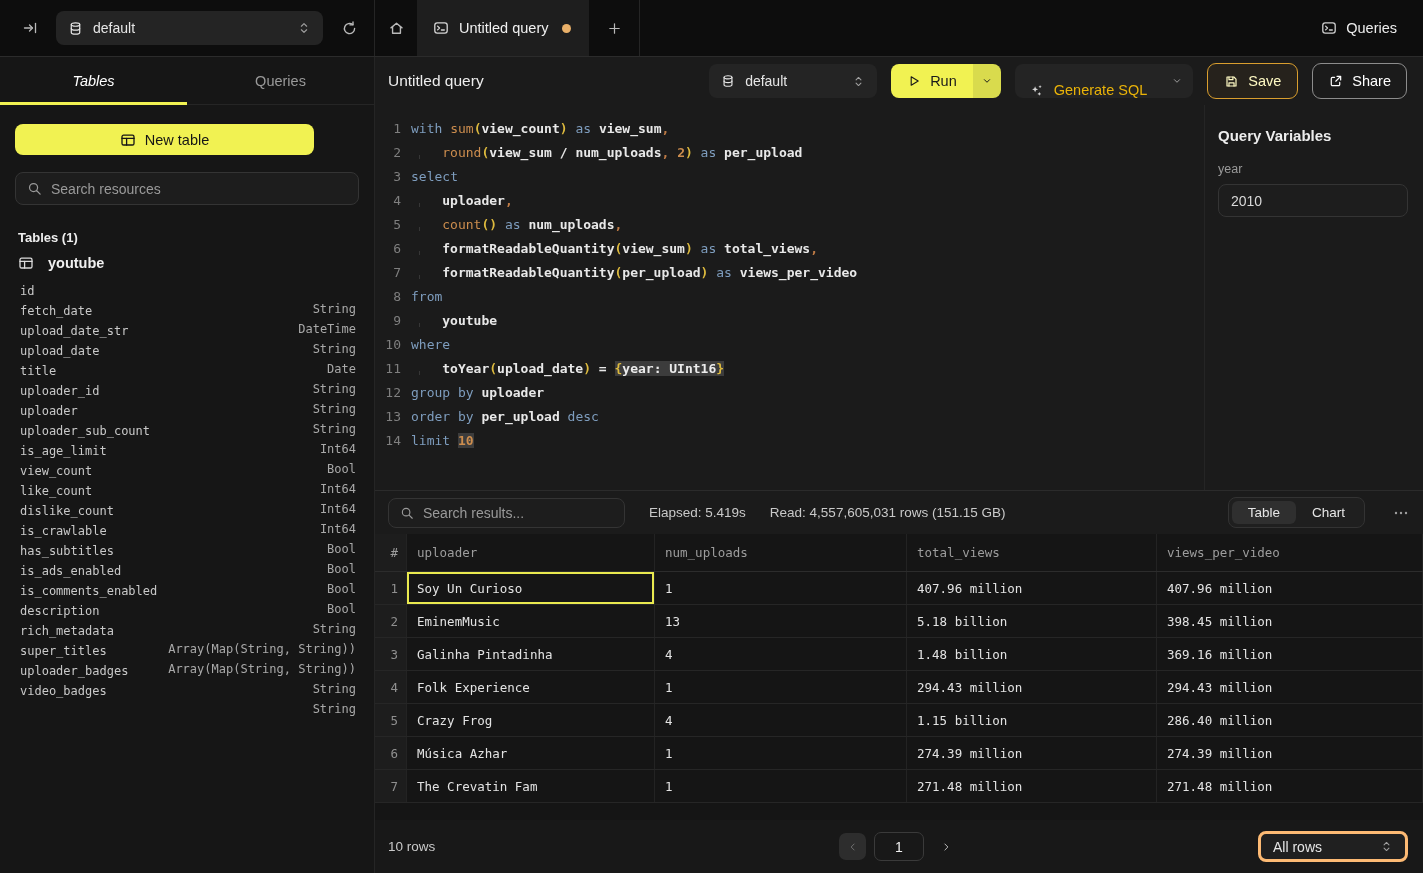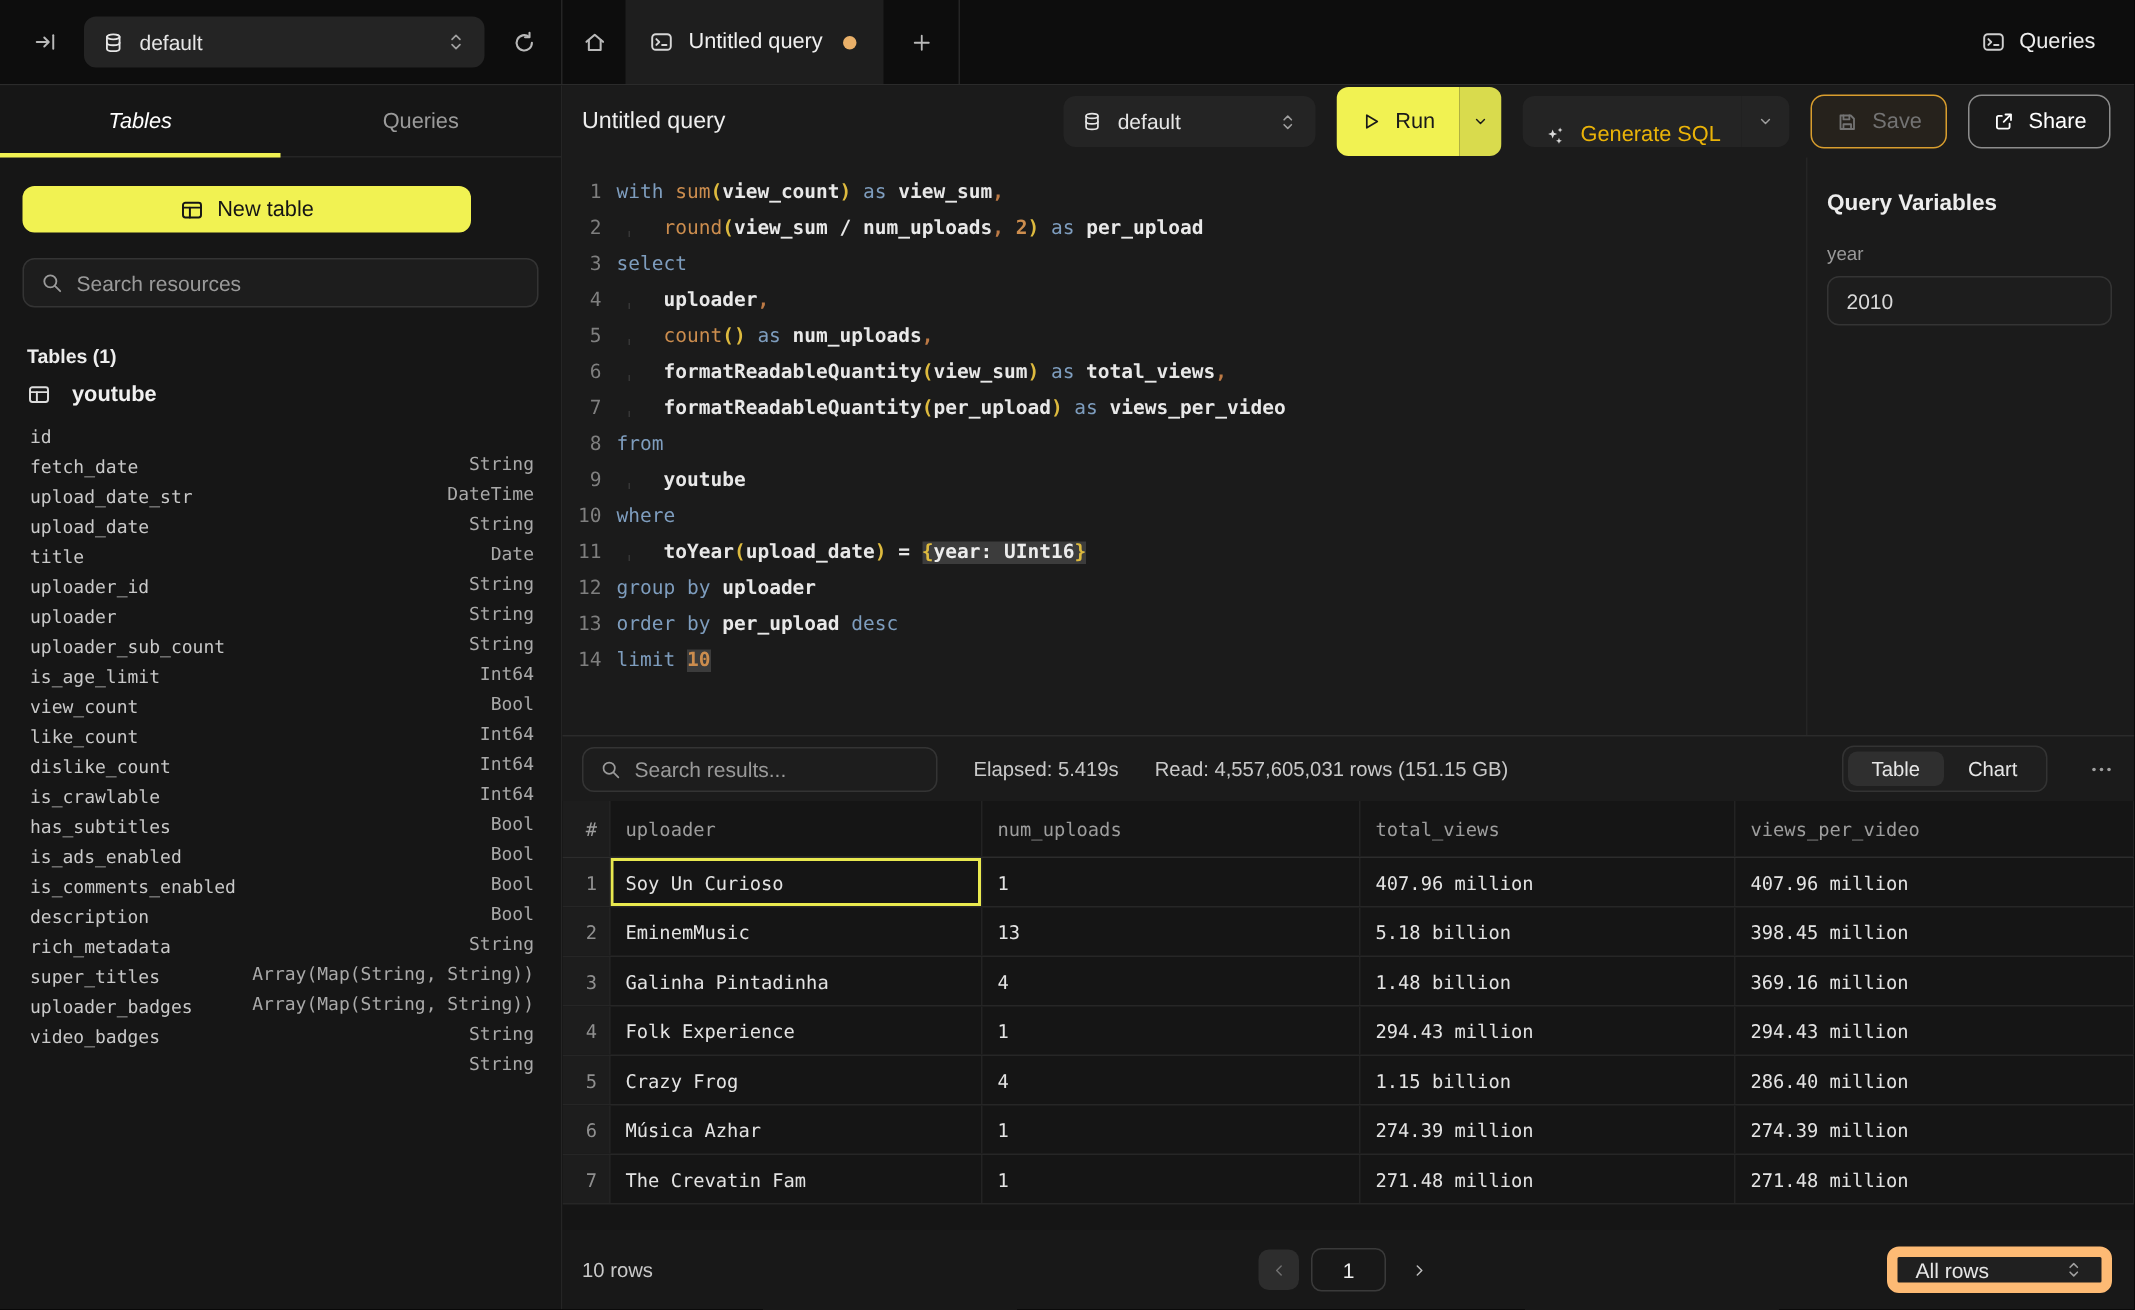--- a/index.html
+++ b/index.html
@@ -51,25 +51,25 @@
   .col-name { color:#c9c9c9; }
   .col-type { color:#a9a9a9;margin-top:36px; }
 
   
   .main { position:absolute; top:57px; left:375px; right:0; bottom:0; display:flex; flex-direction:column; background:var(--bg-editor); }
   .main-toolbar { height:48px; display:flex; align-items:center; padding:0 16px 0 13px; gap:12px; }
   .page-title { font-size:15.5px; font-weight:normal; color:#ededed; }
   .toolbar-actions { margin-left:auto; display:flex; align-items:center; gap:14px; }
   .db-select { width:168px; height:34px; }
   .split-btn { display:flex; align-items:stretch; border-radius:8px; overflow:hidden; cursor:pointer; }
-  .run-main { display:flex; align-items:center; gap:9px; background:var(--accent); color:#1a1a1a; padding:14px 16px; height:46px; font-size:14.5px; border:none; cursor:pointer; }
+  .run-main { display:flex; align-items:center; gap:9px; background:var(--accent); color:#1a1a1a; padding:14px 16px; height:34px; font-size:14.5px; border:none; cursor:pointer; }
   .run-caret { display:flex; align-items:center; background:var(--accent-dark); color:#1a1a1a; padding:0 8px; border:none; cursor:pointer; }
   .gen-main { display:flex; align-items:flex-end; gap:10px; background:var(--bg-control); color:#eab308; padding:0 14px; height:34px; font-size:14.5px; border:none; cursor:pointer; }
   .gen-caret { display:flex; align-items:center; background:var(--bg-control); color:#9f9f9f; padding:0 10px; border:none; cursor:pointer; }
-  .save-btn { display:flex; align-items:center; gap:9px; height:36px; padding:0 16px; background:rgba(217,158,46,.06); border:1.5px solid var(--amber); border-radius:9px; color:#737373; font-size:14.5px; cursor:pointer; }
+  .save-btn { display:flex; align-items:center; gap:9px; height:36px; padding:0 16px; background:rgba(217,158,46,.06); border:1.5px solid var(--amber); border-radius:9px; color:#fef9c3; font-size:14.5px; cursor:pointer; }
   .share-btn { display:flex; align-items:center; gap:9px; height:36px; padding:0 15px; background:none; border:1.5px solid #8d8d8d; border-radius:9px; color:#ffffff; font-size:14.5px; cursor:pointer; }
 
   .editor-row { height:385px; display:flex; }
   .editor { flex:1; padding-top:12px; overflow:hidden; font-family:"DejaVu Sans Mono", monospace; font-size:13px; border-right:1px solid var(--border-soft); }
   .line { display:flex; height:24px; line-height:24px; }
   .ln { width:36px; text-align:right; padding-right:10px; color:#7f7f7f; flex:none; user-select:none; }
   .code { white-space:pre; }
   .tk-kw { color:var(--kw); }
   .tk-fn { color:var(--fn); }
   .tk-br { color:var(--br); font-weight:bold; }
@@ -104,21 +104,21 @@
   .td.gutter { justify-content:flex-end; color:#8f8f8f; background:#1d1d1d; padding-right:8px; }
   .td.sel { position:relative; }
   .td.sel::after { content:''; position:absolute; inset:0; border:2px solid #e9e94f; pointer-events:none; }
 
   .results-footer { height:53px; display:flex; align-items:center; padding:0 15px 0 13px; background:#181818; position:relative; }
   .rowcount { color:#c9c9c9; font-size:13.5px; }
   .pager { position:absolute; left:50%; transform:translateX(-50%); display:flex; align-items:center; gap:8px; }
   .page-prev { width:27px; height:27px; border-radius:7px; background:#2d2d2d; border:none; color:#6f6f6f; display:flex; align-items:center; justify-content:center; }
   .page-num { width:50px; height:29px; border:1px solid #3a3a3a; border-radius:7px; display:flex; align-items:center; justify-content:center; color:#f0f0f0; font-size:14px; }
   .page-next { width:27px; height:27px; background:none; border:none; color:#bdbdbd; display:flex; align-items:center; justify-content:center; cursor:pointer; }
-  .pagesize-select { margin-left:auto; width:150px; height:31px; border:7px solid #fdba74; background:#202020; }
+  .pagesize-select { margin-left:auto; width:150px; height:31px; border:3px solid #fdba74; background:#202020; }
 </style>
 </head>
 <body>
 
 <div class="app">
 
   <header class="topbar">
     <div class="topbar-left">
       <button class="icon-btn">
         <span>

